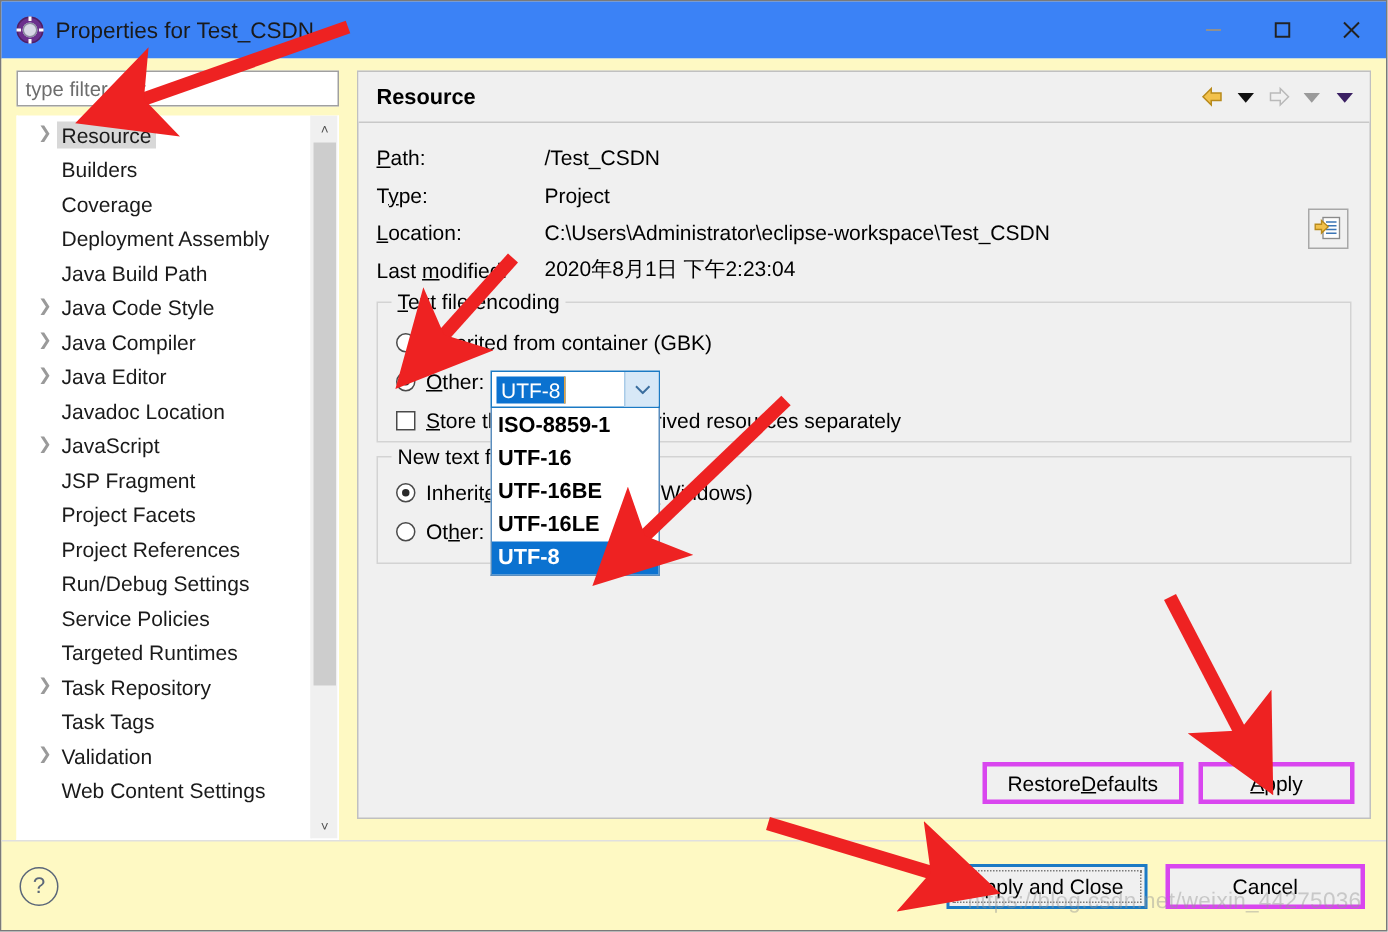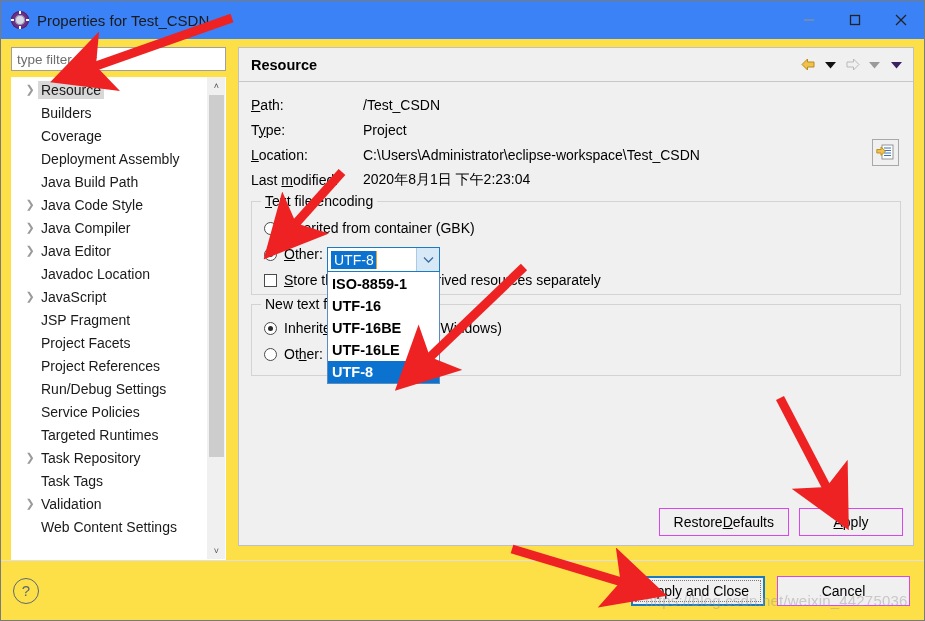--- a/index.html
+++ b/index.html
@@ -72,21 +72,21 @@
     display: flex; align-items: center; justify-content: center;
     flex: 0 0 auto;
   }
   .winbtn svg { display: block; }
 
   
   #content {
     flex: 1 1 auto;
     display: flex;
     flex-direction: column;
-    background: #fde047;
+    background: #fef9c3;
     position: relative;
   }
   #upper {
     display: flex;
     flex: 1 1 auto;
     padding: 8px 10px 0 10px;
     box-sizing: border-box;
   }
 
   
@@ -337,21 +337,21 @@
 
   
   #apply-row {
     position: absolute;
     right: 10px; bottom: 9px;
     display: flex;
     align-items: center;
   }
   .btn {
     height: 28px;
-    border: 1px solid #d946ef;
+    border: 3px solid #d946ef;
     background: #f0f0f0;
     font-size: 14px;
     display: flex;
     align-items: center;
     justify-content: center;
     padding: 0 14px;
     box-sizing: border-box;
     font-family: "Liberation Sans", sans-serif;
     color: #000;
     white-space: nowrap;

